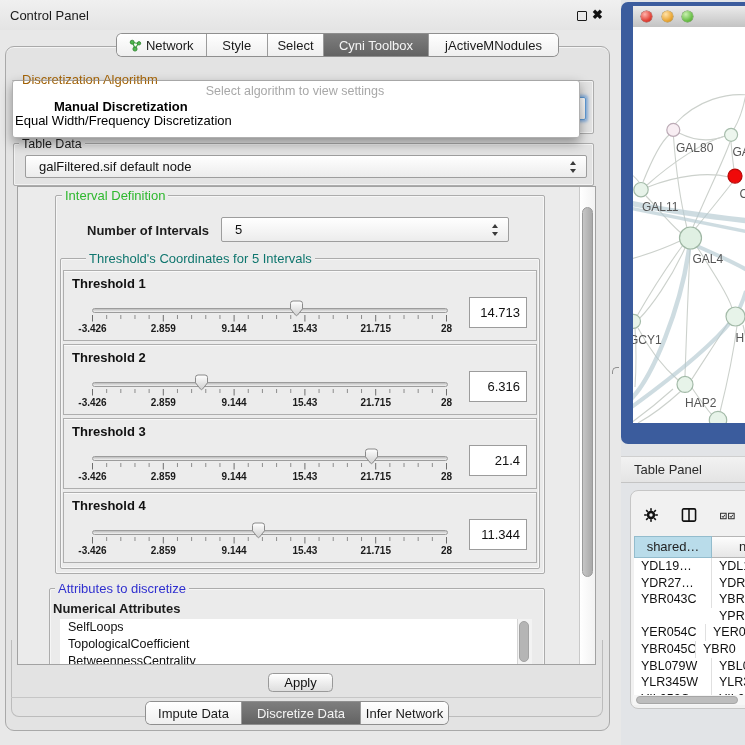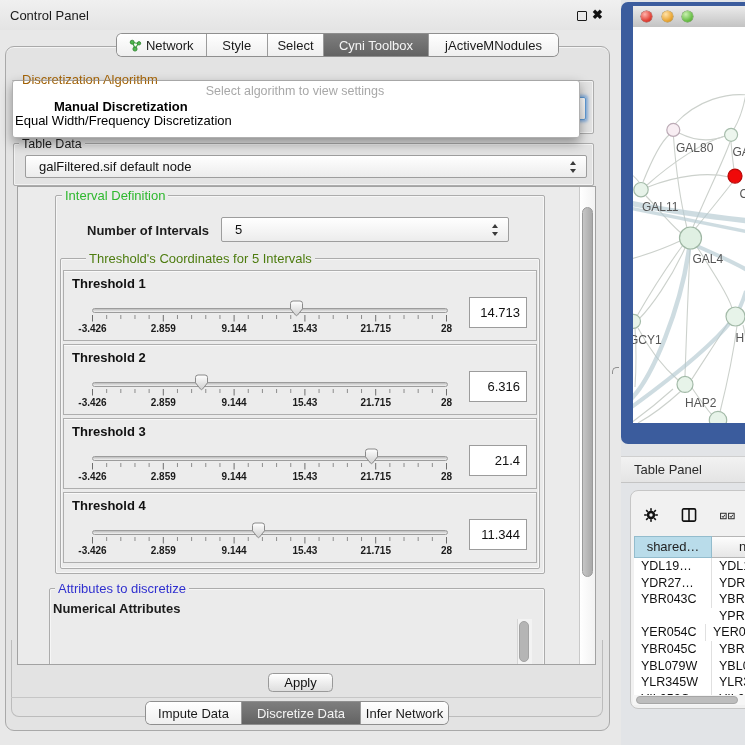--- a/index.html
+++ b/index.html
@@ -161,21 +161,21 @@
       <div class="group" style="left:37px;top:8px;width:488px;height:377px;"></div>
       <span class="group-title" style="left:44px;top:1px;background:#ebebeb;color:#2eb82e;font-size:13px;">Interval Definition</span>
 
       <span class="abs" style="left:69px;top:36px;font-weight:bold;">Number of Intervals</span>
       <div class="combo" style="left:203px;top:30px;width:288px;height:25px;">
         <span class="val">5</span>
         <span class="updown"></span>
       </div>
 
       <div class="group" style="left:42px;top:71px;width:478px;height:309px;"></div>
-      <span class="group-title" style="left:68px;top:64px;background:#ebebeb;color:#4d7c0f;font-size:13px;">Threshold's Coordinates for 5 Intervals</span>
+      <span class="group-title" style="left:68px;top:64px;background:#ebebeb;color:#0f766e;font-size:13px;">Threshold's Coordinates for 5 Intervals</span>
 
       <div id="th-panels">
   <div class="th-panel" style="top: 83px;">
     <span class="th-label">Threshold 1</span>
     <div class="th-track"></div>
     <svg class="th-thumb" width="15" height="17" viewBox="0 0 15 17" style="left: 224.828px;">
       <defs>
                 <linearGradient id="thg0" x1="0" y1="0" x2="0" y2="1">
                   <stop offset="0" stop-color="#ffffff"></stop>
                   <stop offset="1" stop-color="#cfcfcf"></stop>
@@ -372,20 +372,25 @@
               <span style="left: 283.7px;">21.715</span>
               <span style="left: 354.5px;">28</span>
             </div>
     <div class="th-value">11.344</div>
   </div>
 </div>
 
       <div class="group" style="left:31px;top:401px;width:494px;height:90px;"></div>
       <span class="group-title" style="left:37px;top:394px;background:#ebebeb;color:#3030cf;font-size:13px;">Attributes to discretize</span>
       <span class="abs" style="left:35px;top:414px;font-weight:bold;">Numerical Attributes</span>
+      <div class="abs" id="attr-list">
+          <div>SelfLoops</div>
+          <div>TopologicalCoefficient</div>
+          <div>BetweennessCentrality</div>
+        </div>
       <div class="abs" id="attr-scroll-track"></div>
       <div class="abs" id="attr-scroll-thumb"></div>
 
       <div id="vscroll-track">
         <div id="vscroll-thumb"></div>
       </div>
     </div>
 
     <div class="abs" id="inner-panel-bottom" style="left:11px;top:610px;width:590px;height:76px;border:1px solid #bcbcbc;border-top:none;border-radius:0 0 8px 8px;"></div>
     <div class="abs" id="apply-btn">Apply</div>
@@ -519,21 +524,21 @@
           </div>
           <div class="trow">
             <div class="c" style="width: 78px; margin-top: 36px;">YPR145W</div>
             <div class="c" style="width: 62px;">YPR1</div>
           </div>
           <div class="trow">
             <div class="c" style="width: 72px;">YER054C</div>
             <div class="c" style="width: 62px;">YER0</div>
           </div>
           <div class="trow">
-            <div class="c" style="width: 78px;">YBR045C</div>
+            <div class="c" style="width: 62px;">YBR045C</div>
             <div class="c" style="width: 62px;">YBR0</div>
           </div>
           <div class="trow">
             <div class="c" style="width: 78px;">YBL079W</div>
             <div class="c" style="width: 62px;">YBL0</div>
           </div>
           <div class="trow">
             <div class="c" style="width: 78px;">YLR345W</div>
             <div class="c" style="width: 62px;">YLR3</div>
           </div>

